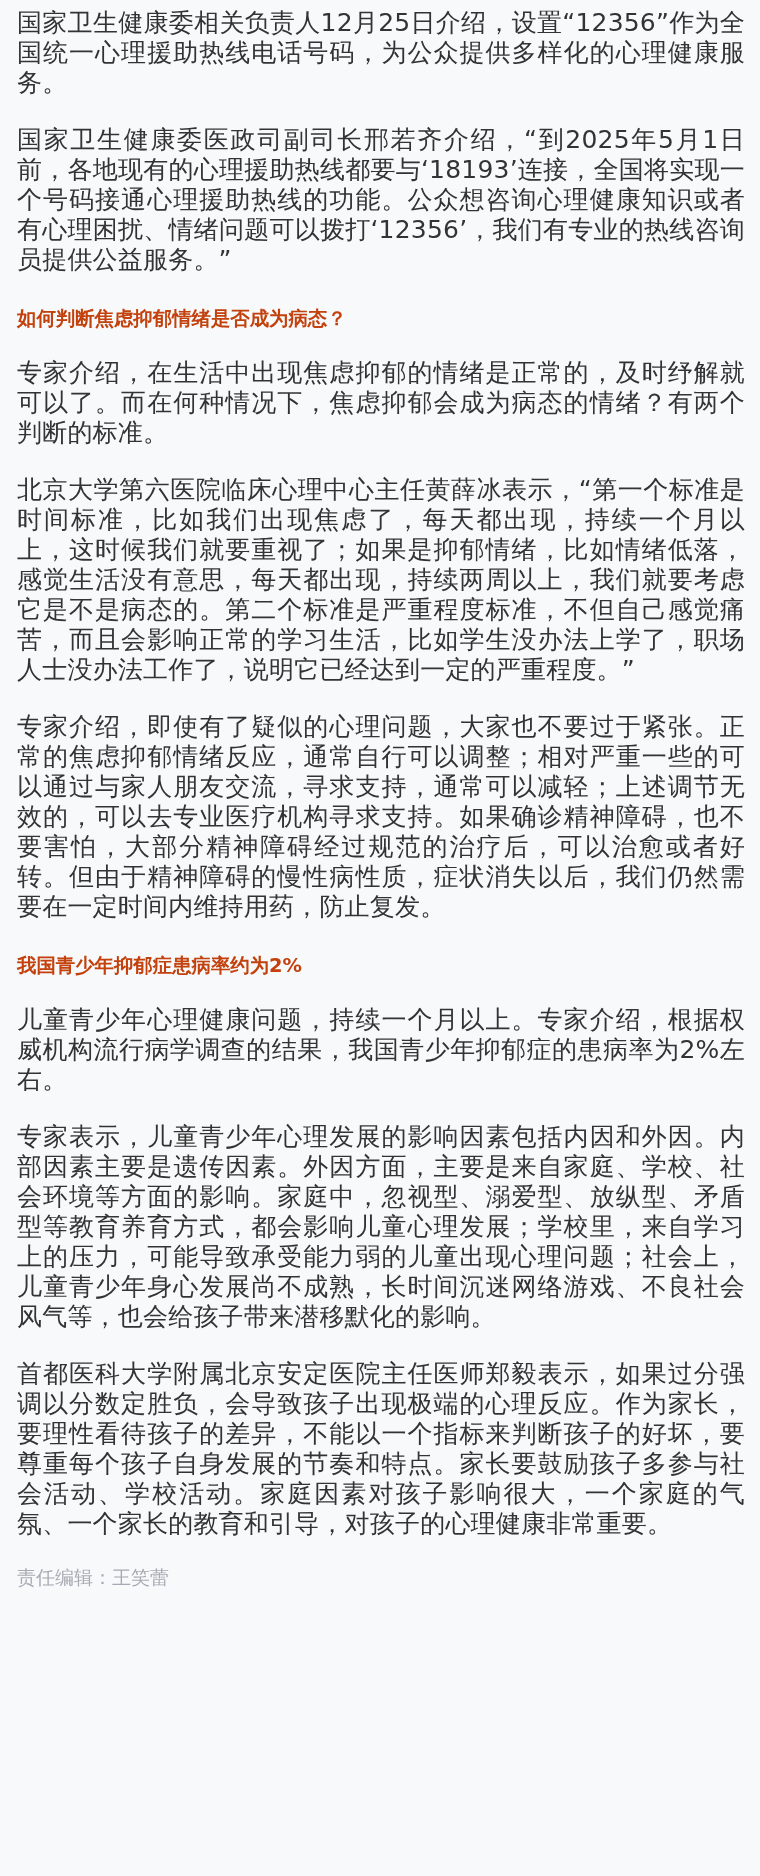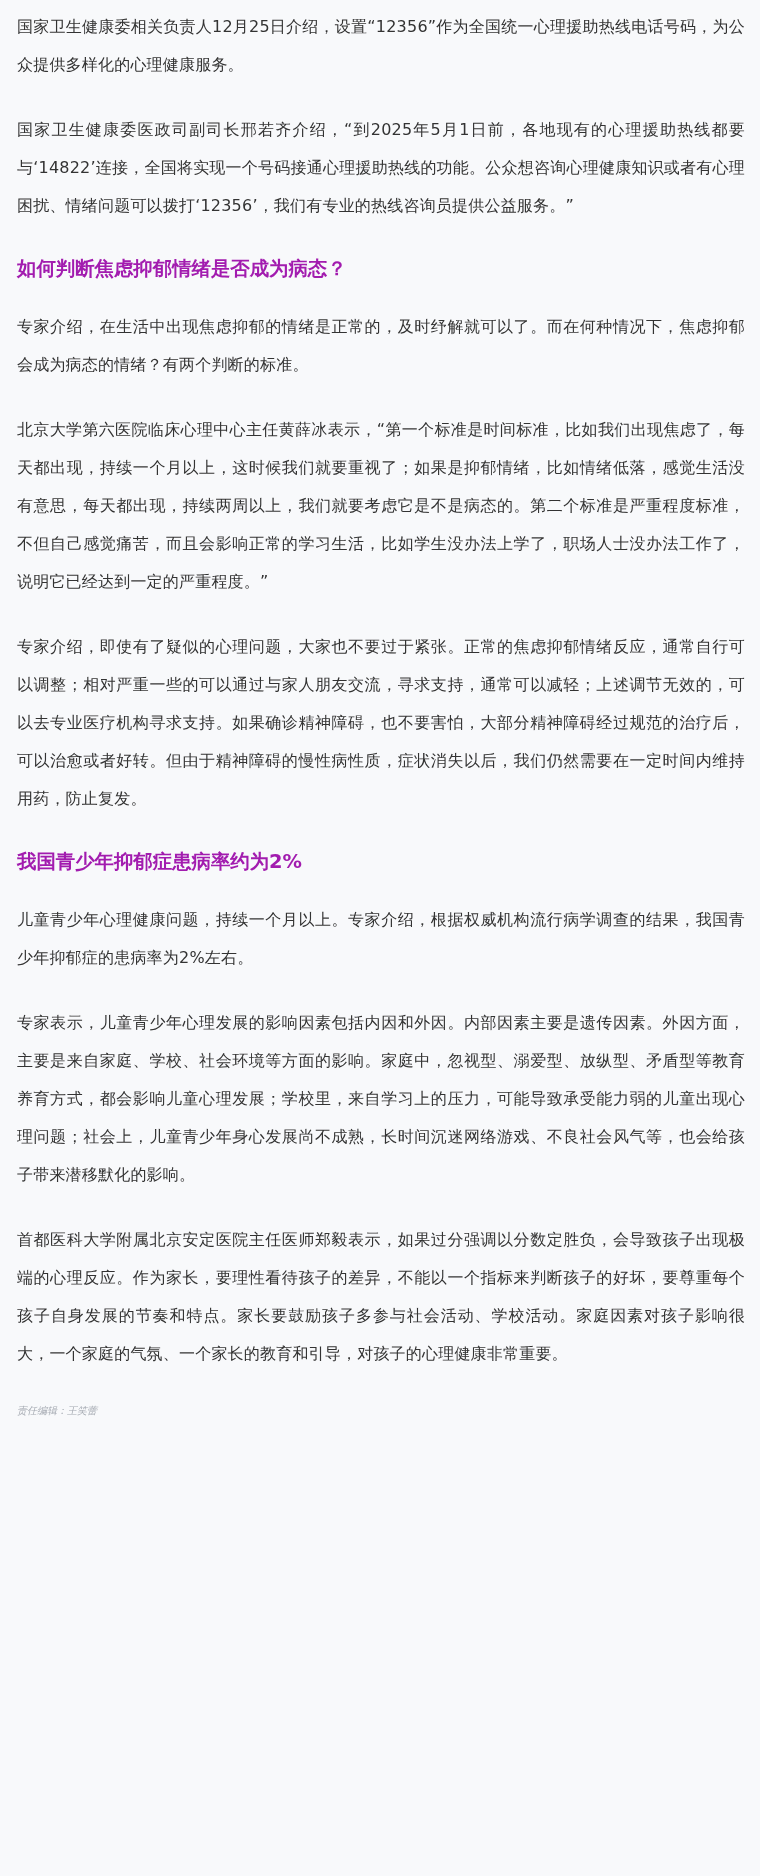--- a/index.html
+++ b/index.html
@@ -10,46 +10,45 @@
     body {
       width: 760px;
       min-height: 1876px;
       box-sizing: border-box;
       padding: 8px 15px 20px 17px;
       font-family: "DejaVu Sans", "Liberation Sans", sans-serif;
       color: #333333;
     }
     .article p {
       margin: 0 0 27px 0;
-      font-size: 16px;
-      line-height: 38px;
+      font-size: 25px;
+      line-height: 30px;
       text-align: justify;
       letter-spacing: 0.2px;
     }
     .article h3 {
       margin: 0 0 22px 0;
       font-size: 19.4px;
       line-height: 34px;
       font-weight: bold;
-      color: #a21caf;
+      color: #c2410c;
     }
     .editor {
       margin-top: 6px;
-      font-size: 10px;
+      font-size: 19px;
       line-height: 22px;
       color: #a6abb3;
-      font-style: italic;
     }
   </style>
 </head>
 <body>
 
 <div class="article">
   <p>国家卫生健康委相关负责人12月25日介绍，设置“12356”作为全国统一心理援助热线电话号码，为公众提供多样化的心理健康服务。</p>
-  <p>国家卫生健康委医政司副司长邢若齐介绍，“到2025年5月1日前，各地现有的心理援助热线都要与‘14822’连接，全国将实现一个号码接通心理援助热线的功能。公众想咨询心理健康知识或者有心理困扰、情绪问题可以拨打‘12356’，我们有专业的热线咨询员提供公益服务。”</p>
+  <p>国家卫生健康委医政司副司长邢若齐介绍，“到2025年5月1日前，各地现有的心理援助热线都要与‘18193’连接，全国将实现一个号码接通心理援助热线的功能。公众想咨询心理健康知识或者有心理困扰、情绪问题可以拨打‘12356’，我们有专业的热线咨询员提供公益服务。”</p>
   <h3>如何判断焦虑抑郁情绪是否成为病态？</h3>
   <p>专家介绍，在生活中出现焦虑抑郁的情绪是正常的，及时纾解就可以了。而在何种情况下，焦虑抑郁会成为病态的情绪？有两个判断的标准。</p>
   <p>北京大学第六医院临床心理中心主任黄薛冰表示，“第一个标准是时间标准，比如我们出现焦虑了，每天都出现，持续一个月以上，这时候我们就要重视了；如果是抑郁情绪，比如情绪低落，感觉生活没有意思，每天都出现，持续两周以上，我们就要考虑它是不是病态的。第二个标准是严重程度标准，不但自己感觉痛苦，而且会影响正常的学习生活，比如学生没办法上学了，职场人士没办法工作了，说明它已经达到一定的严重程度。”</p>
   <p>专家介绍，即使有了疑似的心理问题，大家也不要过于紧张。正常的焦虑抑郁情绪反应，通常自行可以调整；相对严重一些的可以通过与家人朋友交流，寻求支持，通常可以减轻；上述调节无效的，可以去专业医疗机构寻求支持。如果确诊精神障碍，也不要害怕，大部分精神障碍经过规范的治疗后，可以治愈或者好转。但由于精神障碍的慢性病性质，症状消失以后，我们仍然需要在一定时间内维持用药，防止复发。</p>
   <h3>我国青少年抑郁症患病率约为2%</h3>
   <p>儿童青少年心理健康问题，持续一个月以上。专家介绍，根据权威机构流行病学调查的结果，我国青少年抑郁症的患病率为2%左右。</p>
   <p>专家表示，儿童青少年心理发展的影响因素包括内因和外因。内部因素主要是遗传因素。外因方面，主要是来自家庭、学校、社会环境等方面的影响。家庭中，忽视型、溺爱型、放纵型、矛盾型等教育养育方式，都会影响儿童心理发展；学校里，来自学习上的压力，可能导致承受能力弱的儿童出现心理问题；社会上，儿童青少年身心发展尚不成熟，长时间沉迷网络游戏、不良社会风气等，也会给孩子带来潜移默化的影响。</p>
   <p>首都医科大学附属北京安定医院主任医师郑毅表示，如果过分强调以分数定胜负，会导致孩子出现极端的心理反应。作为家长，要理性看待孩子的差异，不能以一个指标来判断孩子的好坏，要尊重每个孩子自身发展的节奏和特点。家长要鼓励孩子多参与社会活动、学校活动。家庭因素对孩子影响很大，一个家庭的气氛、一个家长的教育和引导，对孩子的心理健康非常重要。</p>
   <div class="editor">责任编辑：王笑蕾</div>
 </div>

